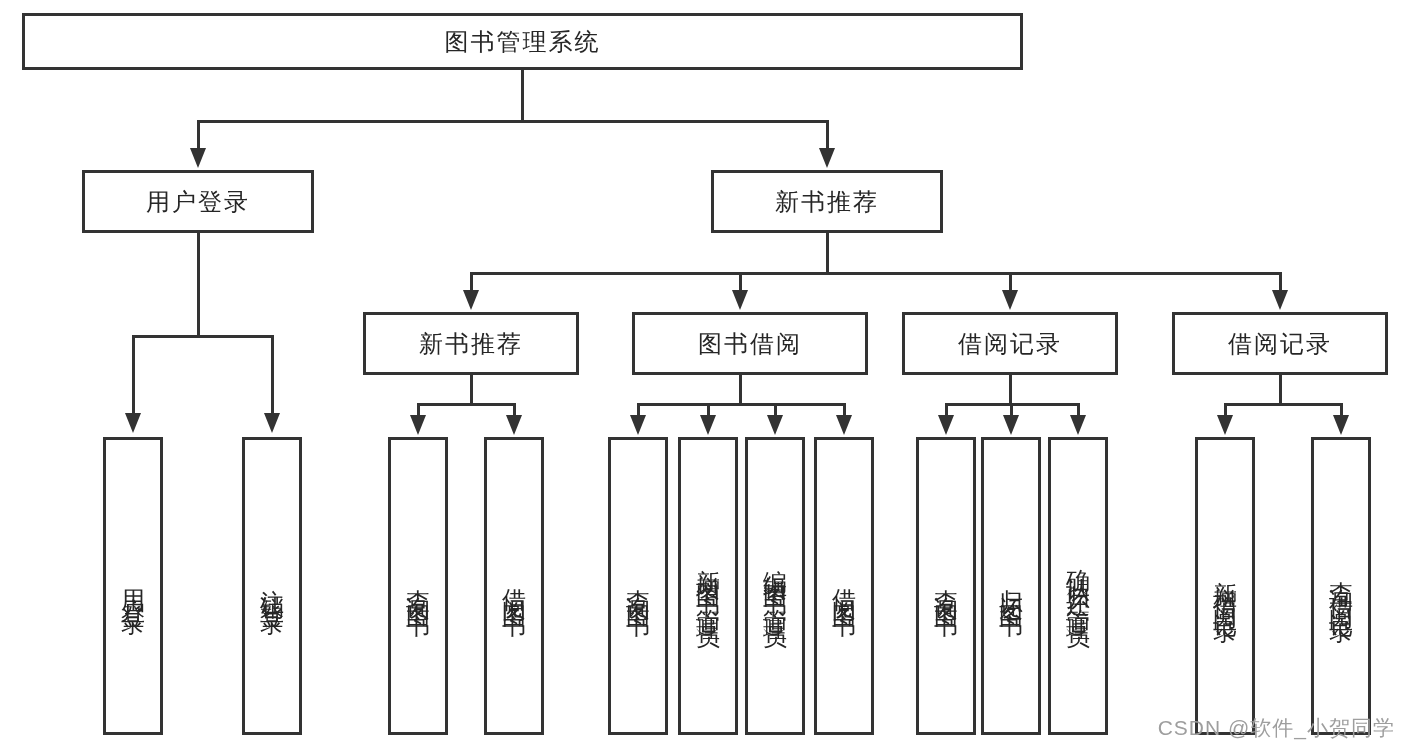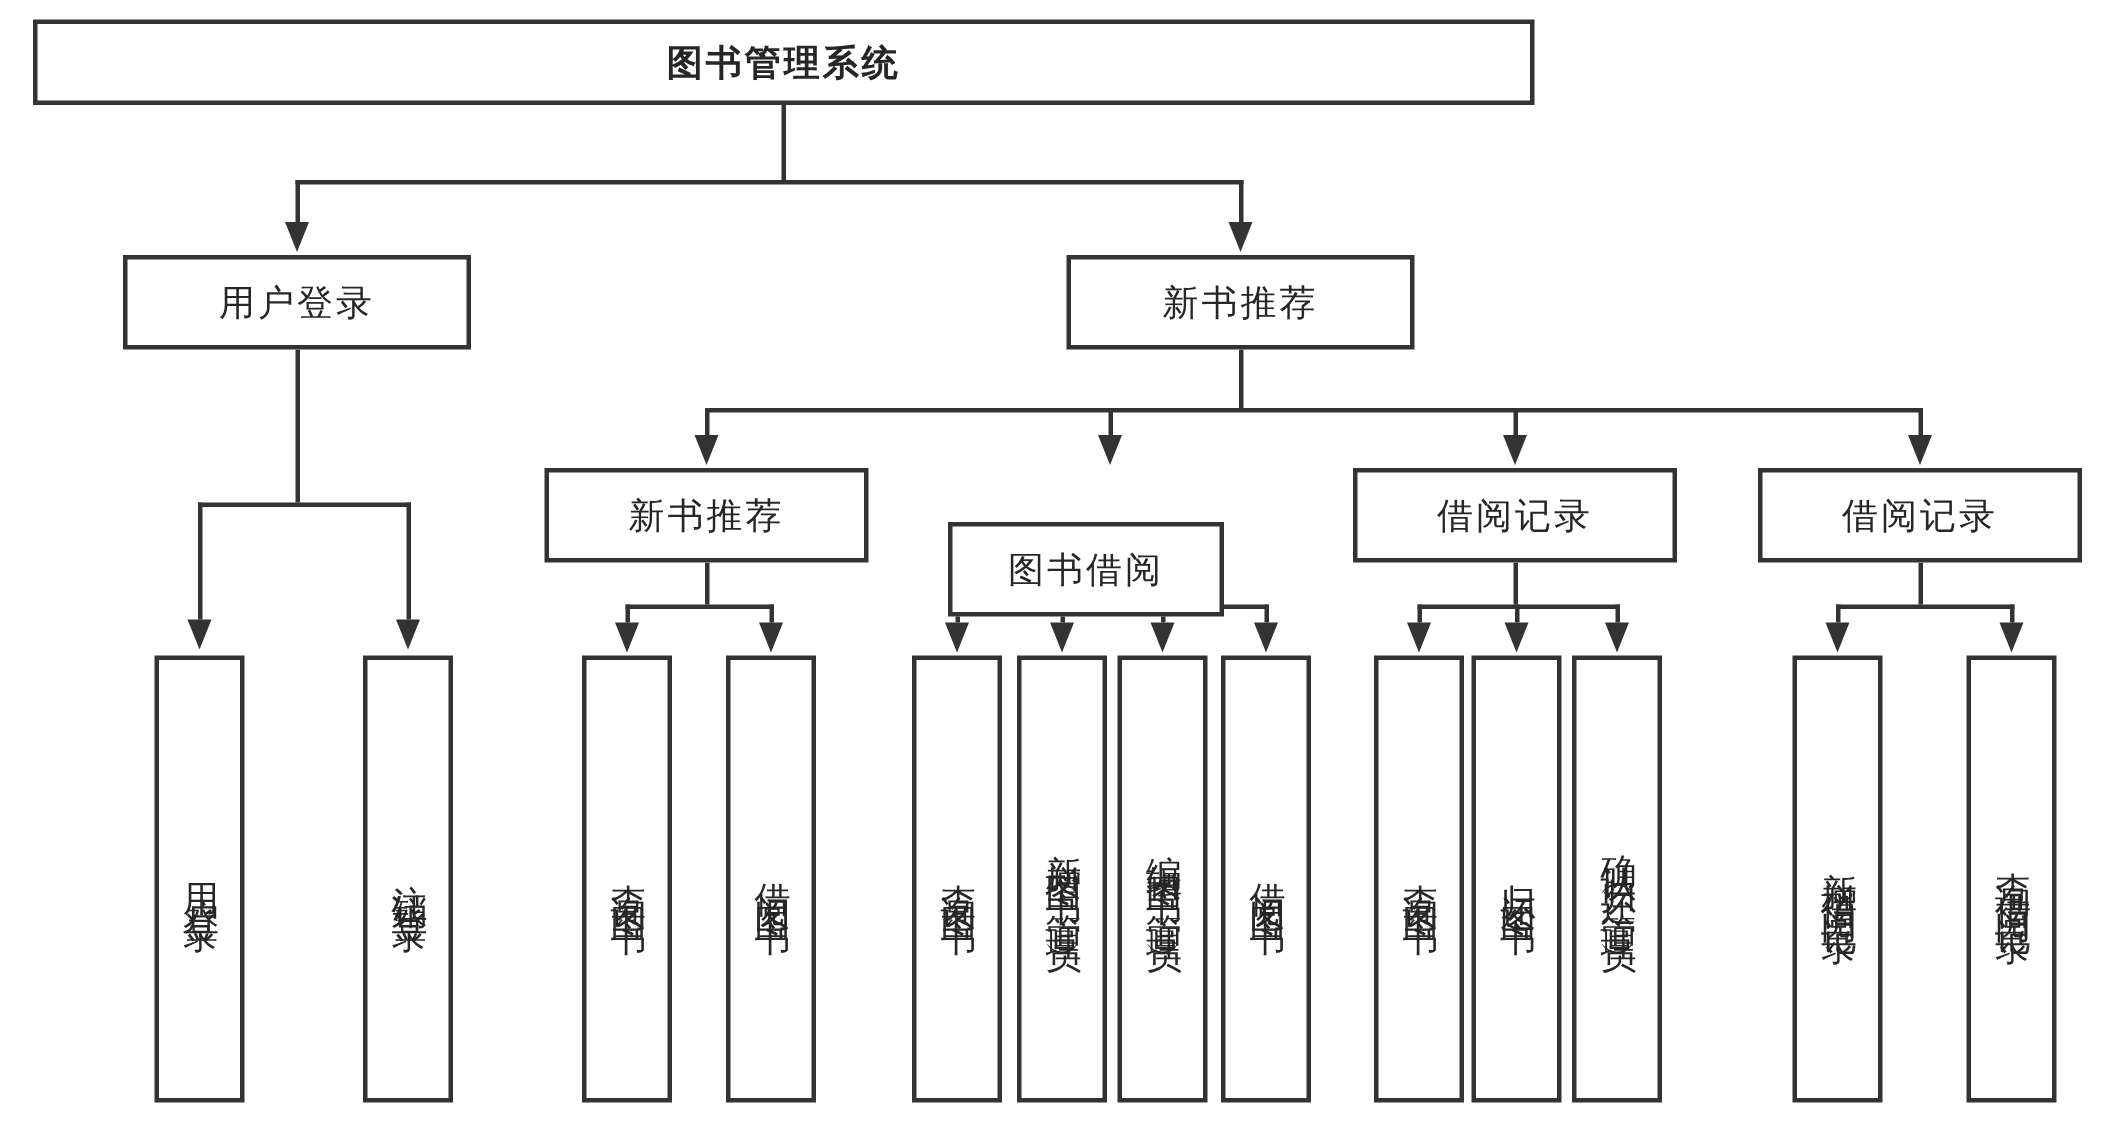--- a/index.html
+++ b/index.html
@@ -54,21 +54,21 @@
     color: #9e9e9e;
     letter-spacing: 1px;
     z-index: 5;
   }
 </style>
 </head>
 <body>
 
 <div id="stage">
 
-  <div class="box" style="left:22px; top:13px; width:1001px; height:57px;font-weight:bold;">
+  <div class="box" style="left:22px; top:13px; width:1001px; height:57px;">
     <span>图书管理系统</span>
   </div>
 
   <div class="line vline" style="left:521px; top:70px;  height:50px;"></div>
   <div class="line hline" style="left:197px; top:120px; width:632px;"></div>
   <div class="line vline" style="left:197px; top:120px; height:28px;"></div>
   <div class="arrow" style="left:190px; top:148px;"></div>
   <div class="line vline" style="left:826px; top:120px; height:28px;"></div>
   <div class="arrow" style="left:819px; top:148px;"></div>
 
@@ -93,21 +93,21 @@
   <div class="line vline" style="left:739px;  top:272px; height:18px;"></div>
   <div class="arrow" style="left:732px;  top:290px;"></div>
   <div class="line vline" style="left:1009px; top:272px; height:18px;"></div>
   <div class="arrow" style="left:1002px; top:290px;"></div>
   <div class="line vline" style="left:1279px; top:272px; height:18px;"></div>
   <div class="arrow" style="left:1272px; top:290px;"></div>
 
   <div class="box" style="left:363px; top:312px; width:216px; height:63px;">
     <span>新书推荐</span>
   </div>
-  <div class="box" style="left:632px; top:312px; width:184px; height:63px;margin-top:36px;">
+  <div class="box" style="left:632px; top:312px; width:236px; height:63px;">
     <span>图书借阅</span>
   </div>
   <div class="box" style="left:902px; top:312px; width:216px; height:63px;">
     <span>借阅记录</span>
   </div>
   <div class="box" style="left:1172px; top:312px; width:216px; height:63px;">
     <span>借阅记录</span>
   </div>
 
   <div class="line vline" style="left:470px; top:375px; height:28px;"></div>
@@ -181,14 +181,15 @@
     <span class="vtext">确认归还（管理员）</span>
   </div>
 
   <div class="box leaf" style="left:1195px; top:437px; width:60px; height:298px;">
     <span class="vtext">新增借阅记录</span>
   </div>
   <div class="box leaf" style="left:1311px; top:437px; width:60px; height:298px;">
     <span class="vtext">查询借阅记录</span>
   </div>
 
+  <div class="watermark">CSDN @软件_小贺同学</div>
 
 </div>
 
 </body></html>

